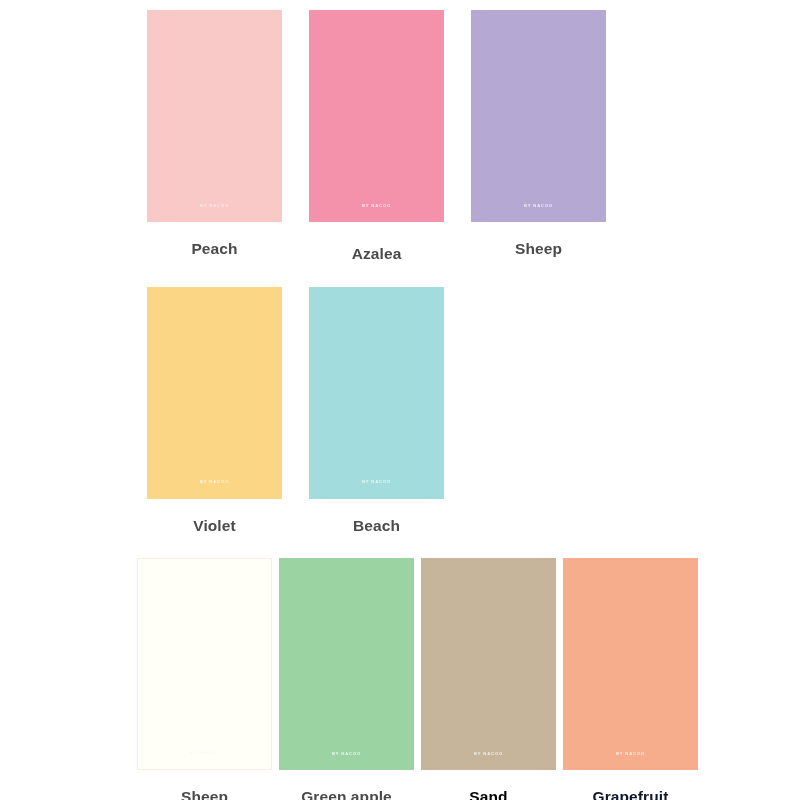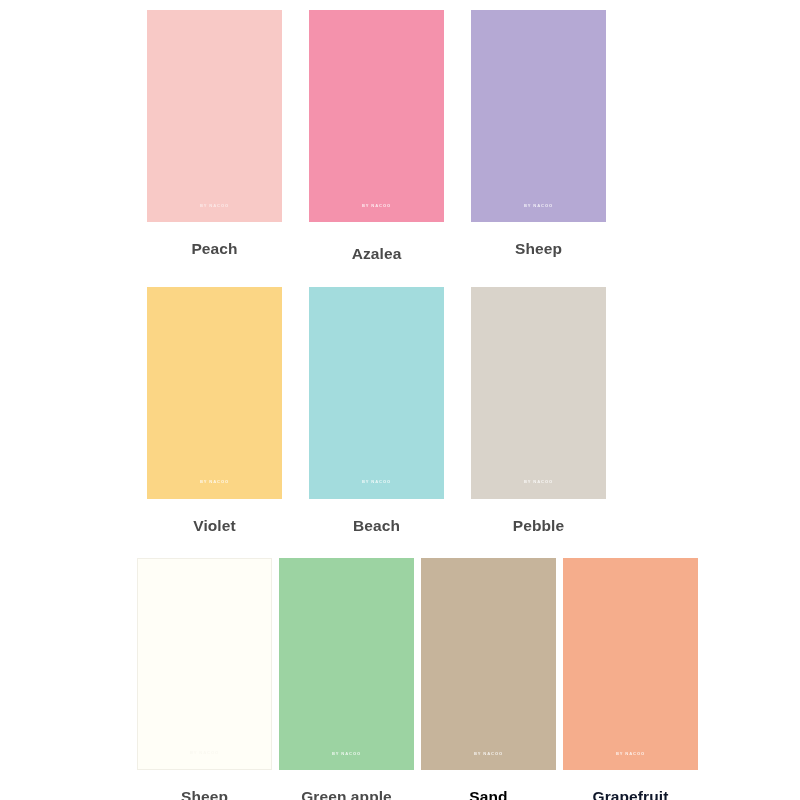--- a/index.html
+++ b/index.html
@@ -133,26 +133,20 @@
       </div>
 
       <div class="swatch-cell">
         <div class="swatch-chip" style="background-color: rgb(163, 220, 221);">
           <div class="swatch-watermark dim">BY NACOO</div>
         </div>
         <div class="swatch-label" style="color: rgb(74, 74, 74);">Beach</div>
       </div>
 
 
-      <div class="swatch-cell">
-        <div class="swatch-chip" style="background-color: rgb(217, 211, 202);">
-          <div class="swatch-watermark dim">BY NACOO</div>
-        </div>
-        <div class="swatch-label" style="color: rgb(74, 74, 74);">Pebble</div>
-      </div>
     </div>
 
     <div class="palette-row">
       <div class="swatch-cell">
         <div class="swatch-chip bordered" style="background-color: rgb(255, 254, 247);">
           <div class="swatch-watermark onlight">BY NACOO</div>
         </div>
         <div class="swatch-label" style="color: rgb(74, 74, 74);">Sheep</div>
       </div>
 

